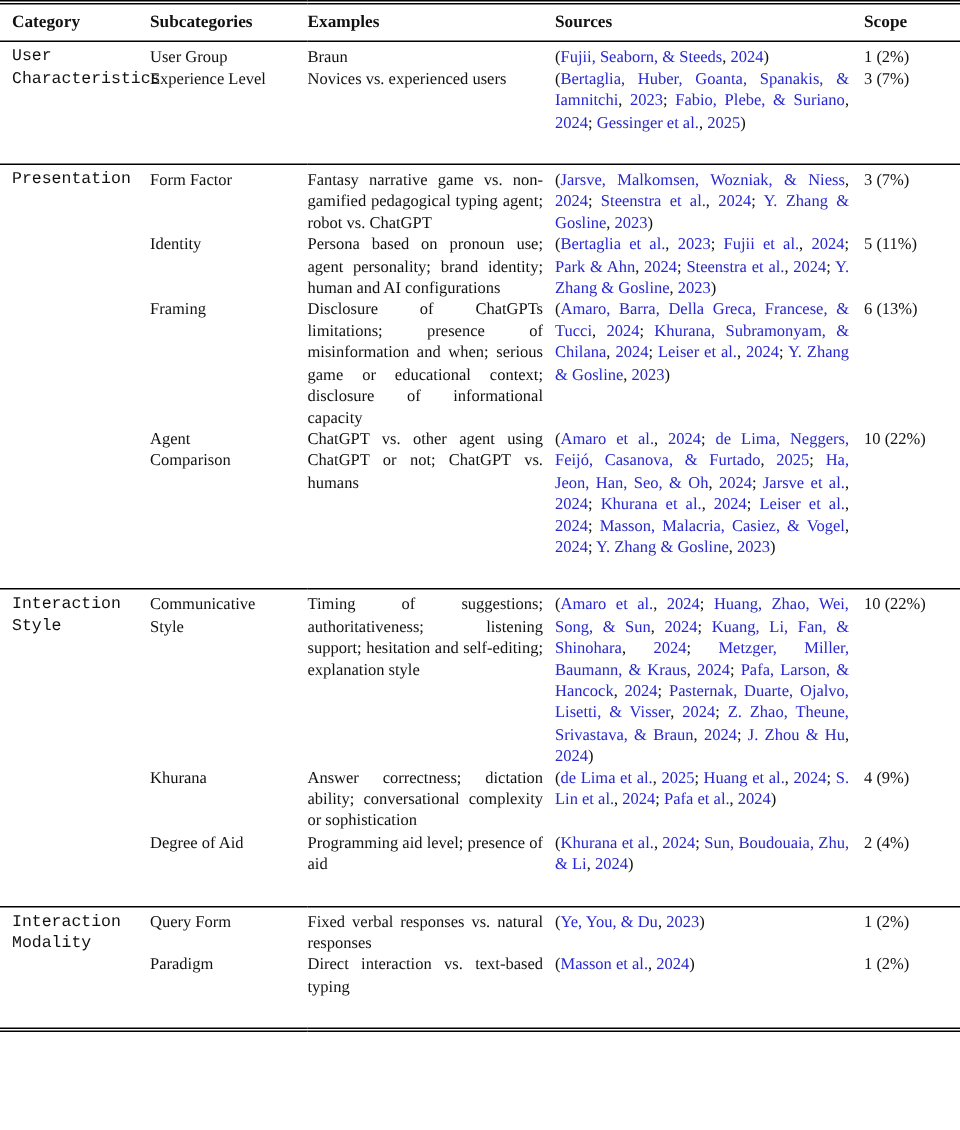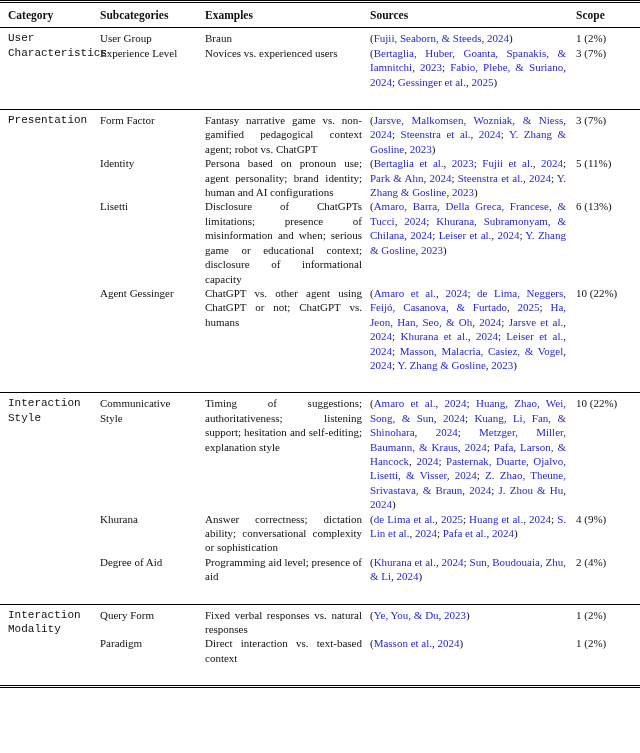--- a/index.html
+++ b/index.html
@@ -78,38 +78,38 @@
         </tr>
         <tr class="section-end">
           <td class="sub">Experience Level</td>
           <td class="ex">Novices vs. experienced users</td>
           <td class="src">(<span class="cite">Bertaglia, Huber, Goanta, Spanakis, &amp; Iamnitchi</span>, <span class="cite">2023</span>; <span class="cite">Fabio, Plebe, &amp; Suriano</span>, <span class="cite">2024</span>; <span class="cite">Gessinger et al.</span>, <span class="cite">2025</span>)</td>
           <td class="scope">3 (7%)</td>
         </tr>
         <tr class="section-start">
           <td class="cat" rowspan="4">Presentation</td>
           <td class="sub">Form Factor</td>
-          <td class="ex">Fantasy narrative game vs. non-gamified pedagogical context agent; robot vs. ChatGPT</td>
+          <td class="ex">Fantasy narrative game vs. non-gamified pedagogical typing agent; robot vs. ChatGPT</td>
           <td class="src">(<span class="cite">Jarsve, Malkomsen, Wozniak, &amp; Niess</span>, <span class="cite">2024</span>; <span class="cite">Steenstra et al.</span>, <span class="cite">2024</span>; <span class="cite">Y. Zhang &amp; Gosline</span>, <span class="cite">2023</span>)</td>
           <td class="scope">3 (7%)</td>
         </tr>
         <tr>
           <td class="sub">Identity</td>
           <td class="ex">Persona based on pronoun use; agent personality; brand identity; human and AI configurations</td>
           <td class="src">(<span class="cite">Bertaglia et al.</span>, <span class="cite">2023</span>; <span class="cite">Fujii et al.</span>, <span class="cite">2024</span>; <span class="cite">Park &amp; Ahn</span>, <span class="cite">2024</span>; <span class="cite">Steenstra et al.</span>, <span class="cite">2024</span>; <span class="cite">Y. Zhang &amp; Gosline</span>, <span class="cite">2023</span>)</td>
           <td class="scope">5 (11%)</td>
         </tr>
         <tr>
-          <td class="sub">Lisetti</td>
+          <td class="sub">Framing</td>
           <td class="ex">Disclosure of ChatGPTs limitations; presence of misinformation and when; serious game or educational context; disclosure of informational capacity</td>
           <td class="src">(<span class="cite">Amaro, Barra, Della Greca, Francese, &amp; Tucci</span>, <span class="cite">2024</span>; <span class="cite">Khurana, Subramonyam, &amp; Chilana</span>, <span class="cite">2024</span>; <span class="cite">Leiser et al.</span>, <span class="cite">2024</span>; <span class="cite">Y. Zhang &amp; Gosline</span>, <span class="cite">2023</span>)</td>
           <td class="scope">6 (13%)</td>
         </tr>
         <tr class="section-end">
-          <td class="sub">Agent Gessinger</td>
+          <td class="sub">Agent Comparison</td>
           <td class="ex">ChatGPT vs. other agent using ChatGPT or not; ChatGPT vs. humans</td>
           <td class="src">(<span class="cite">Amaro et al.</span>, <span class="cite">2024</span>; <span class="cite">de Lima, Neggers, Feijó, Casanova, &amp; Furtado</span>, <span class="cite">2025</span>; <span class="cite">Ha, Jeon, Han, Seo, &amp; Oh</span>, <span class="cite">2024</span>; <span class="cite">Jarsve et al.</span>, <span class="cite">2024</span>; <span class="cite">Khurana et al.</span>, <span class="cite">2024</span>; <span class="cite">Leiser et al.</span>, <span class="cite">2024</span>; <span class="cite">Masson, Malacria, Casiez, &amp; Vogel</span>, <span class="cite">2024</span>; <span class="cite">Y. Zhang &amp; Gosline</span>, <span class="cite">2023</span>)</td>
           <td class="scope">10 (22%)</td>
         </tr>
         <tr class="section-start">
           <td class="cat" rowspan="3">Interaction Style</td>
           <td class="sub">Communicative Style</td>
           <td class="ex">Timing of suggestions; authoritativeness; listening support; hesitation and self-editing; explanation style</td>
           <td class="src">(<span class="cite">Amaro et al.</span>, <span class="cite">2024</span>; <span class="cite">Huang, Zhao, Wei, Song, &amp; Sun</span>, <span class="cite">2024</span>; <span class="cite">Kuang, Li, Fan, &amp; Shinohara</span>, <span class="cite">2024</span>; <span class="cite">Metzger, Miller, Baumann, &amp; Kraus</span>, <span class="cite">2024</span>; <span class="cite">Pafa, Larson, &amp; Hancock</span>, <span class="cite">2024</span>; <span class="cite">Pasternak, Duarte, Ojalvo, Lisetti, &amp; Visser</span>, <span class="cite">2024</span>; <span class="cite">Z. Zhao, Theune, Srivastava, &amp; Braun</span>, <span class="cite">2024</span>; <span class="cite">J. Zhou &amp; Hu</span>, <span class="cite">2024</span>)</td>
           <td class="scope">10 (22%)</td>
@@ -128,19 +128,19 @@
         </tr>
         <tr class="section-start">
           <td class="cat" rowspan="2">Interaction Modality</td>
           <td class="sub">Query Form</td>
           <td class="ex">Fixed verbal responses vs. natural responses</td>
           <td class="src">(<span class="cite">Ye, You, &amp; Du</span>, <span class="cite">2023</span>)</td>
           <td class="scope">1 (2%)</td>
         </tr>
         <tr class="section-end">
           <td class="sub">Paradigm</td>
-          <td class="ex">Direct interaction vs. text-based context</td>
+          <td class="ex">Direct interaction vs. text-based typing</td>
           <td class="src">(<span class="cite">Masson et al.</span>, <span class="cite">2024</span>)</td>
           <td class="scope">1 (2%)</td>
         </tr>
       </tbody>
   </table>
 </div>
 
 </body></html>

